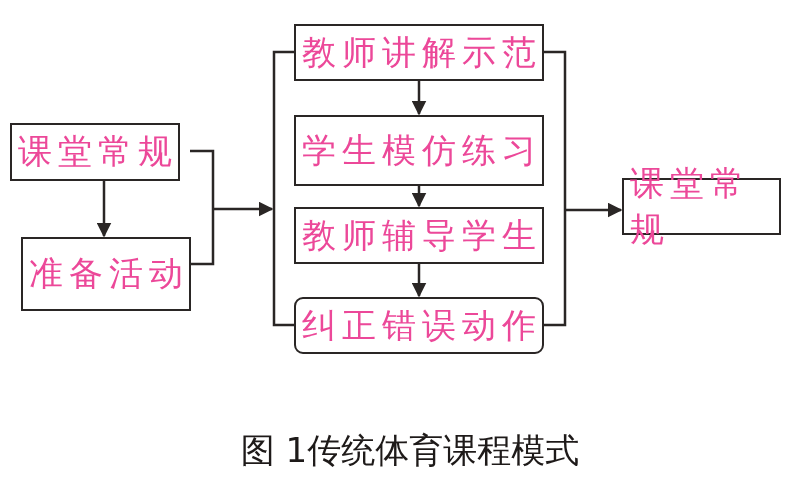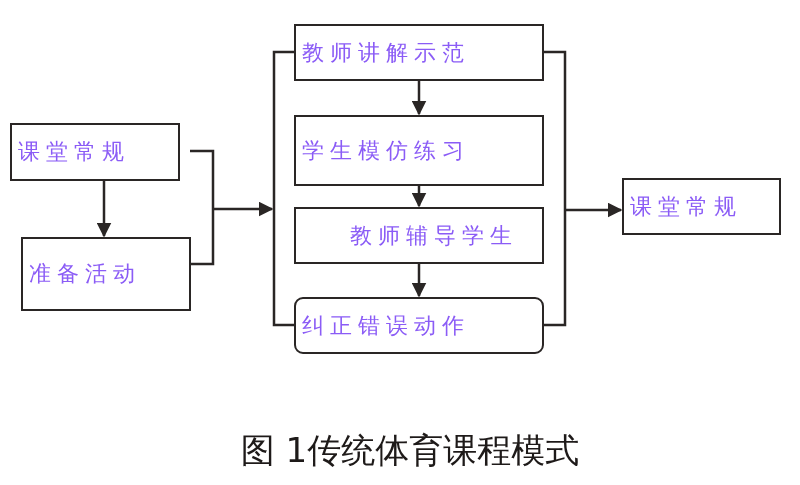--- a/index.html
+++ b/index.html
@@ -1,20 +1,20 @@
 <!DOCTYPE html>
 <html><head>
 <meta charset="utf-8">
 <style>
   html, body { margin: 0; padding: 0; background: #ffffff; }
   body { width: 800px; height: 485px; position: relative; overflow: hidden;
          font-family: "DejaVu Serif", "Liberation Serif", serif; }
   .box { position: absolute; border: 2.5px solid #2a2625; background: #fff;
          box-sizing: border-box; display: flex; align-items: center; justify-content: flex-start;
-         font-size: 22px; color: #8b5cf6; letter-spacing: 6px; }
+         font-size: 34px; color: #ec4899; letter-spacing: 6px; }
   .box span { padding-left: 6px; }
   svg.lines { position: absolute; left: 0; top: 0; }
   .caption { position: absolute; left: 0; width: 820px; top: 428px; text-align: center;
              font-family: "DejaVu Sans", "Liberation Sans", sans-serif; font-size: 34px; color: #1e1a19; }
   .caption .num { }
 </style>
 </head>
 <body>
 
 <svg class="lines" width="800" height="485">
@@ -47,21 +47,21 @@
 <div class="box" style="left:21px;top:237px;width:170px;height:74px;">
   <span>准备活动</span>
 </div>
 
 <div class="box" style="left:294px;top:24px;width:250px;height:57px;">
   <span>教师讲解示范</span>
 </div>
 <div class="box" style="left:294px;top:115px;width:250px;height:71px;">
   <span>学生模仿练习</span>
 </div>
-<div class="box" style="left:294px;top:207px;width:250px;height:57px;padding-left:48px;">
+<div class="box" style="left:294px;top:207px;width:250px;height:57px;">
   <span>教师辅导学生</span>
 </div>
 <div class="box" style="left:294px;top:297px;width:250px;height:57px;border-radius:9px;">
   <span>纠正错误动作</span>
 </div>
 
 <div class="box" style="left:622px;top:178px;width:159px;height:57px;">
   <span>课堂常规</span>
 </div>
 

